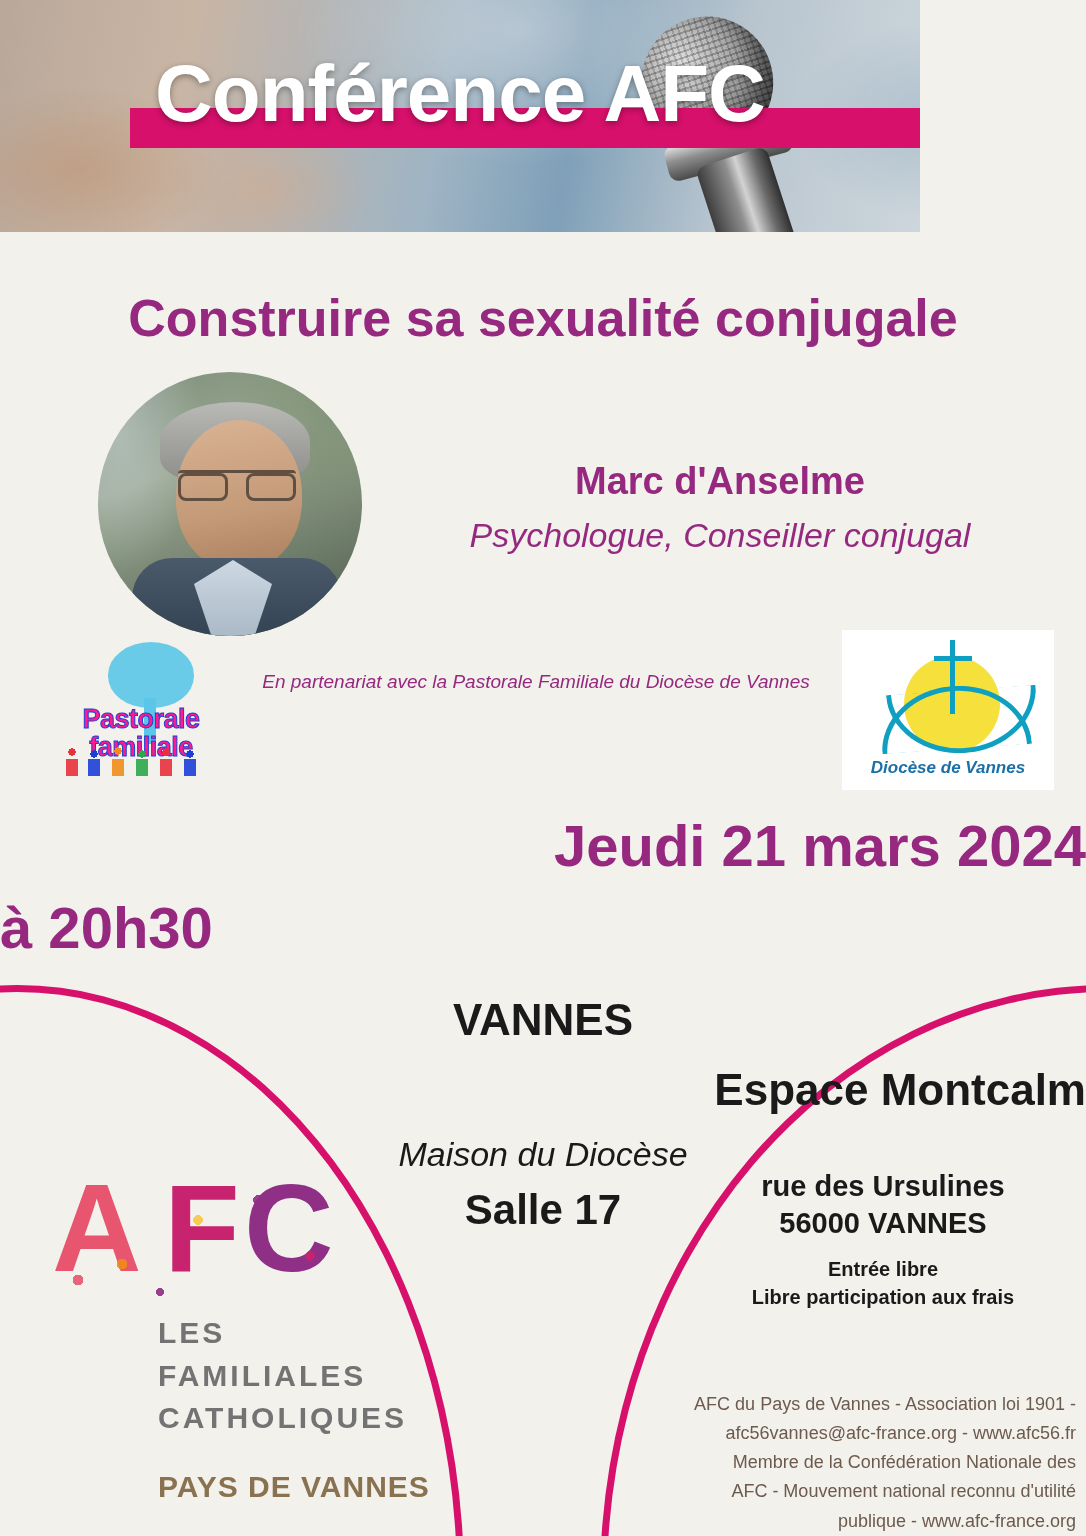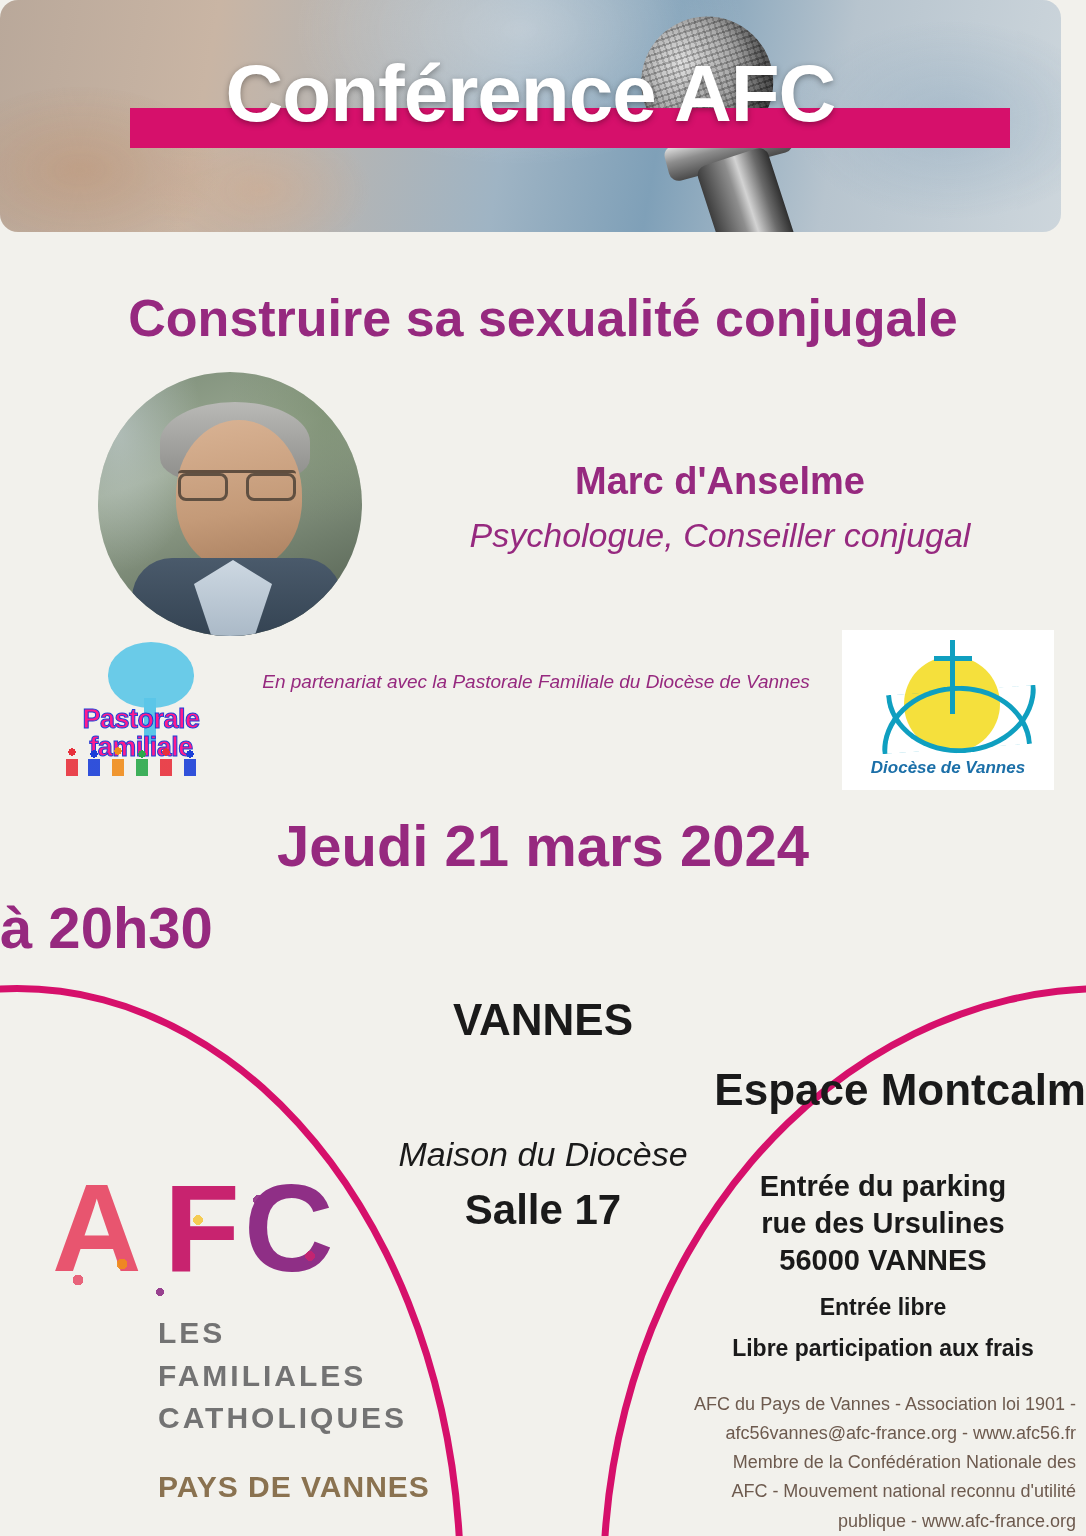--- a/index.html
+++ b/index.html
@@ -15,25 +15,24 @@
     width: 1086px;
     height: 1536px;
     overflow: hidden;
     background: #f2f1ec;
   }
 
   
   .header {
     position: absolute;
     left: 0; top: 0;
-    width: 1061px;
+    width: 920px;
     height: 232px;
     overflow: hidden;
     background: linear-gradient(100deg, #b9a89a 0%, #c9b5a4 20%, #9fb4c4 48%, #7fa0b8 62%, #b7c4ce 78%, #cdd6dc 100%);
-    border-radius: 18px;
   }
   .header-photo-blur {
     position: absolute;
     inset: 0;
     background:
       radial-gradient(ellipse 200px 120px at 80px 170px, rgba(190,150,120,.65), rgba(190,150,120,0) 70%),
       radial-gradient(ellipse 160px 100px at 260px 190px, rgba(210,170,140,.55), rgba(210,170,140,0) 70%),
       radial-gradient(ellipse 220px 140px at 950px 120px, rgba(150,175,195,.6), rgba(150,175,195,0) 72%),
       radial-gradient(ellipse 300px 180px at 520px 30px, rgba(235,235,235,.45), rgba(235,235,235,0) 75%);
     opacity: .95;
@@ -341,21 +340,21 @@
     font-style: italic;
     font-weight: bold;
     color: #1b6fa8;
   }
 
   
   .date-line {
     position: absolute;
     left: 0; right: 0;
     top: 812px;
-    text-align: center;
+    text-align: right;
     font-size: 58px;
     font-weight: bold;
     color: #96297f;
   }
   .time-line {
     position: absolute;
     left: 0; right: 0;
     top: 894px;
     font-size: 58px;
     font-weight: bold;
@@ -410,21 +409,21 @@
     text-align: center;
     color: #1a1a1a;
   }
   .info-line {
     font-size: 29px;
     font-weight: bold;
     line-height: 1.28;
   }
   .info-free {
     margin-top: 14px;
-    font-size: 23px;
+    font-size: 20px;
     font-weight: bold;
     line-height: 1.3;
   }
   .legal {
     position: absolute;
     left: 676px;
     top: 1390px;
     width: 400px;
     text-align: right;
     font-size: 18px;
@@ -539,25 +538,24 @@
 
   <div class="date-line">Jeudi 21 mars 2024</div>
   <div class="time-line">à 20h30</div>
 
   <div class="venue-city">VANNES</div>
   <div class="venue-place">Espace Montcalm</div>
   <div class="venue-sub">Maison du Diocèse</div>
   <div class="venue-room">Salle 17</div>
 
   <div class="info-block">
-    <div class="info-line">Entrée du parking</div>
     <div class="info-line">rue des Ursulines</div>
     <div class="info-line">56000 VANNES</div>
     <div class="info-free">Entrée libre</div>
-    <div class="info-free" style="margin-top:11px">Libre participation aux frais</div>
+    <div class="info-free" style="margin-top:2px">Libre participation aux frais</div>
   </div>
 
   <div class="legal">
     <div>AFC du Pays de Vannes - Association loi 1901 -</div>
     <div>afc56vannes@afc-france.org - www.afc56.fr</div>
     <div>Membre de la Confédération Nationale des</div>
     <div>AFC - Mouvement national reconnu d'utilité</div>
     <div>publique - www.afc-france.org</div>
   </div>
 

